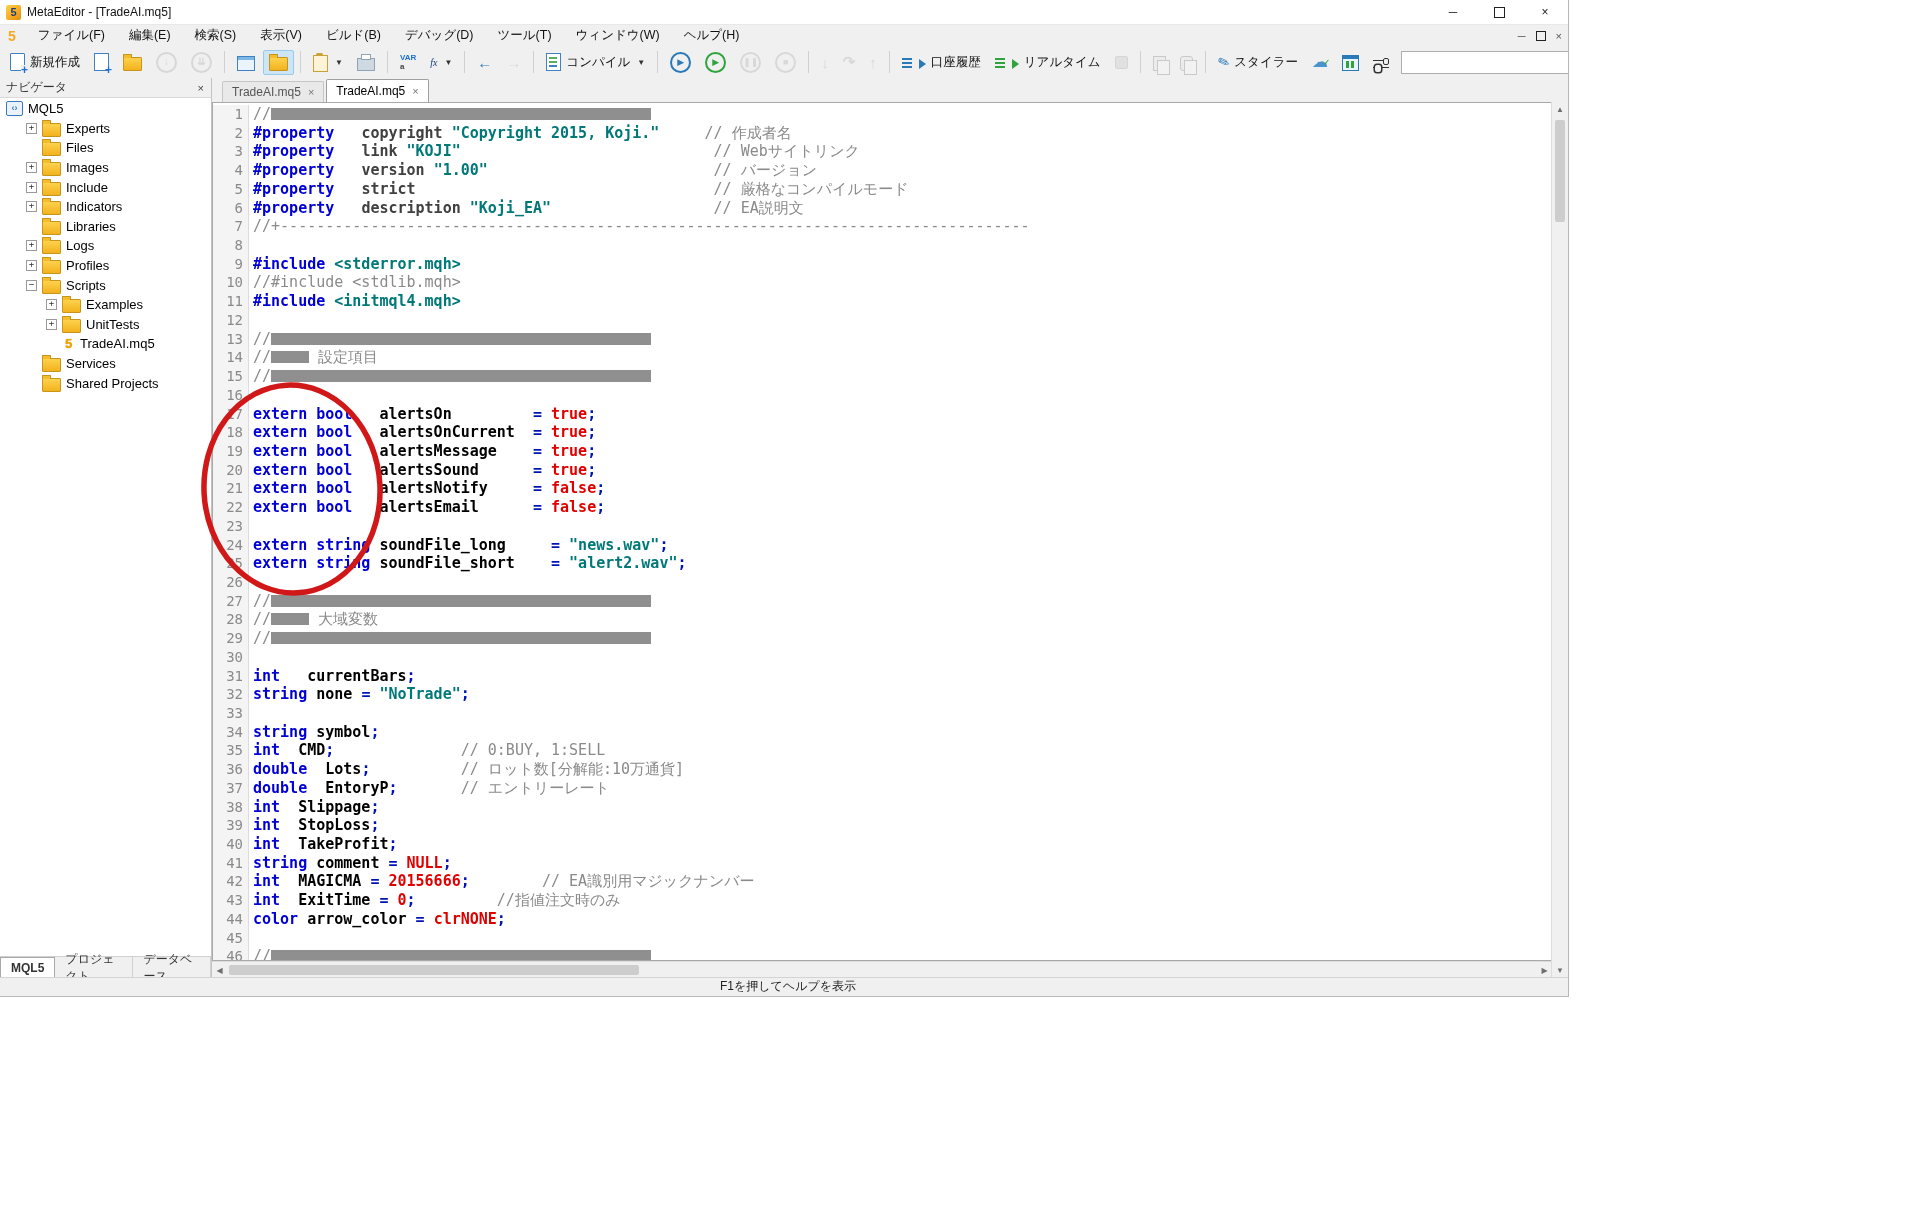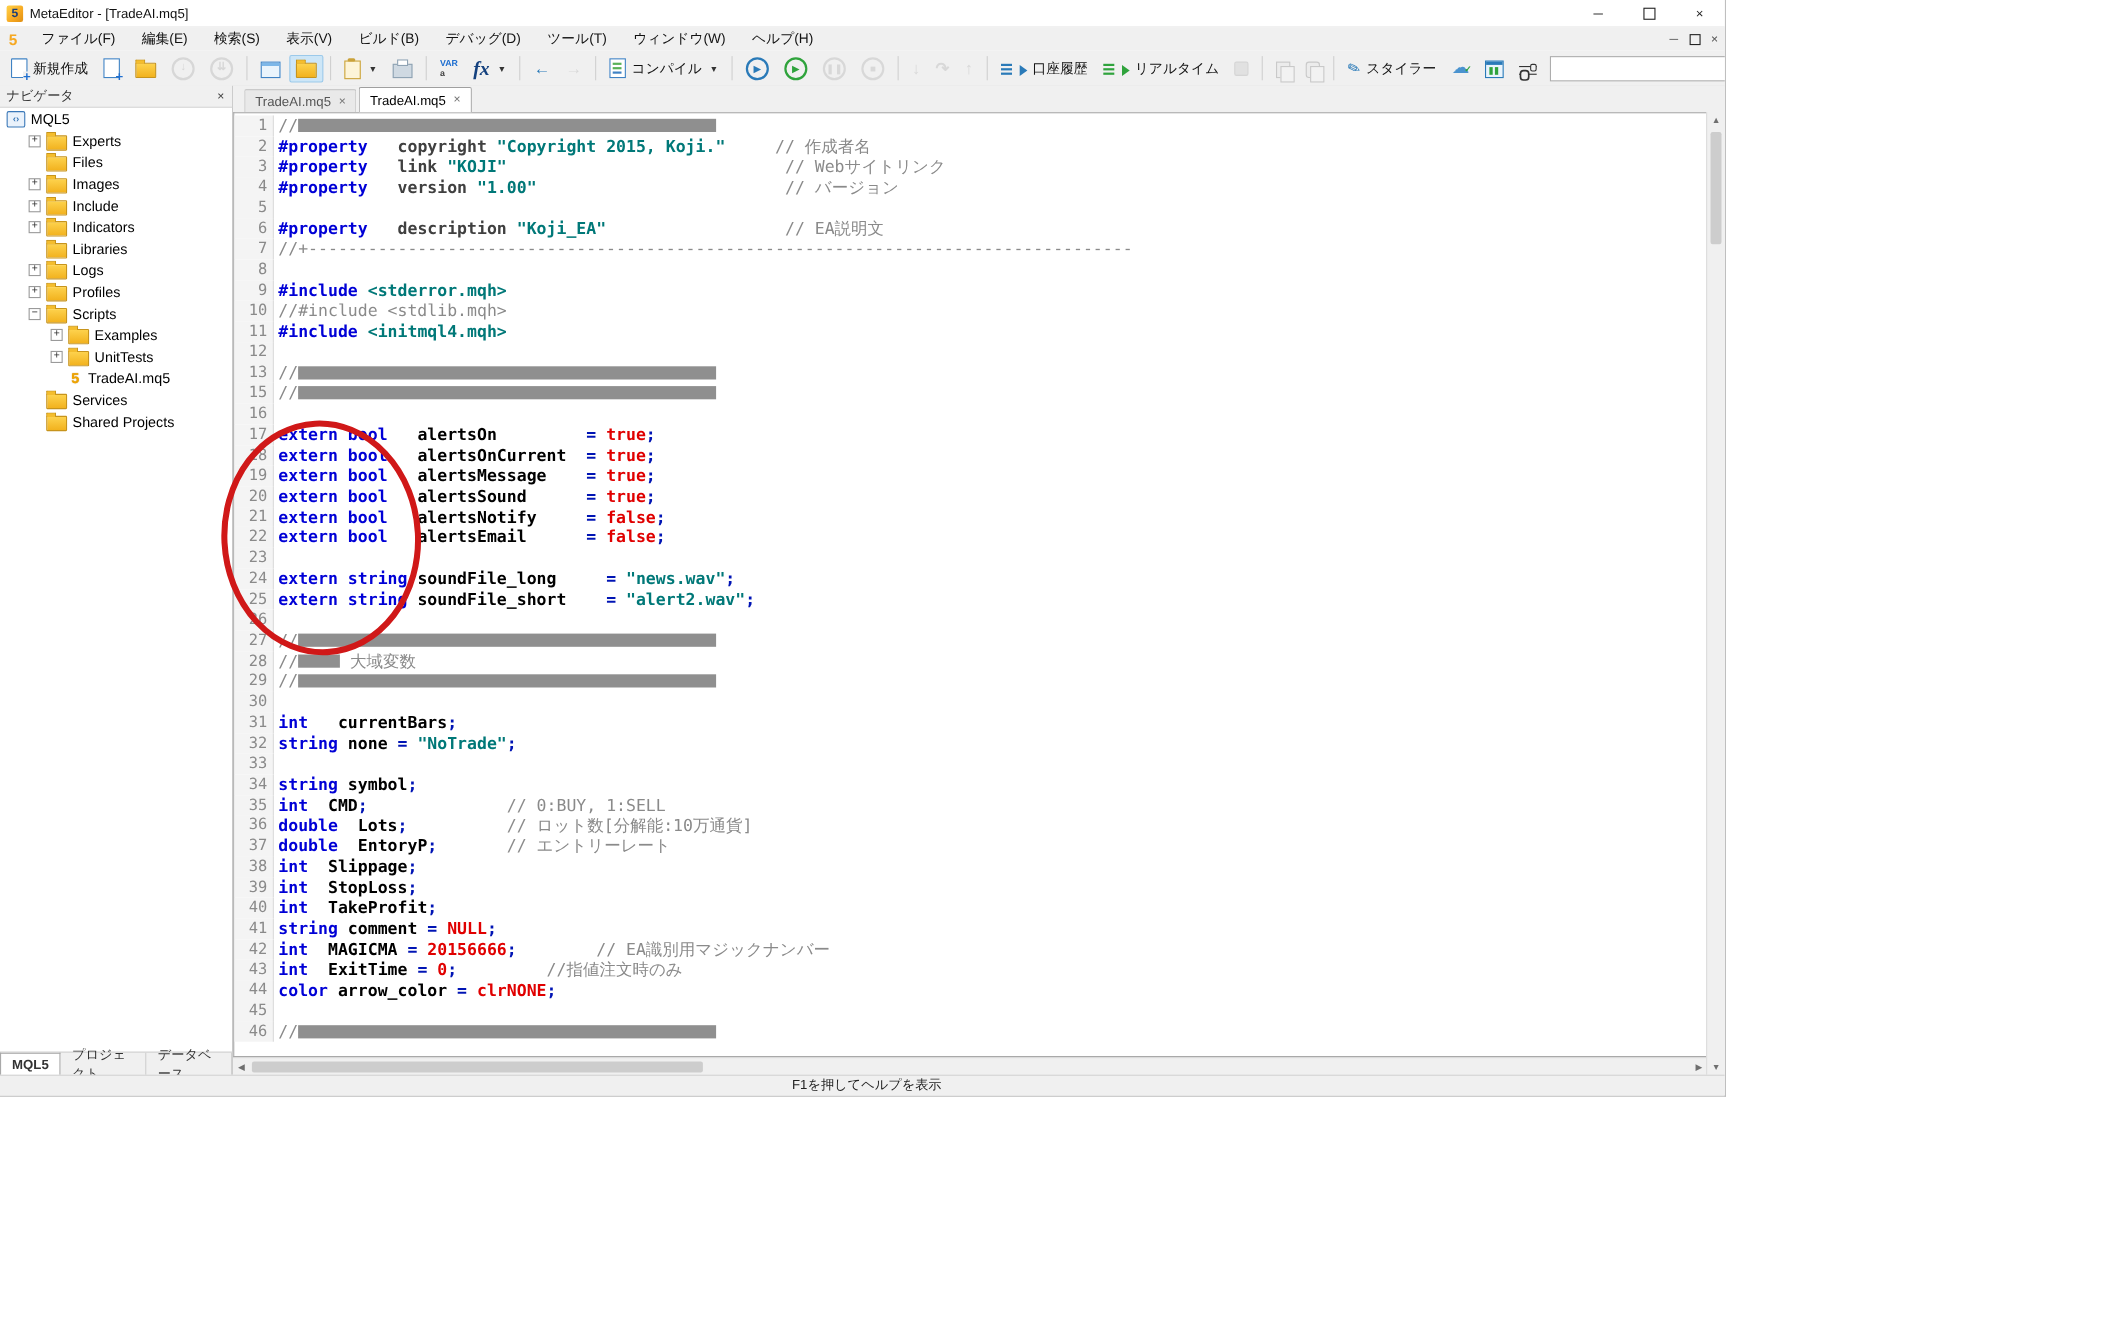--- a/index.html
+++ b/index.html
@@ -38,21 +38,21 @@
   .ic-folder::before{content:"";position:absolute;left:-1px;top:-4px;width:7px;height:3px;background:#f4bd2e;border:1px solid #c7941c;border-bottom:none;border-radius:1px 1px 0 0;}
   .ic-circ{width:17px;height:17px;border:2px solid #b9b9b9;border-radius:50%;color:#b9b9b9;font-size:10px;line-height:16px;text-align:center;font-weight:bold;}
   .ic-win{width:16px;height:13px;border:1px solid #3f82c4;background:#eaf4fc;margin-top:2px;}
   .ic-win::before{content:"";position:absolute;left:0;top:0;right:0;height:3px;background:#7db7e8;}
   .ic-clip{width:13px;height:15px;background:#fdf4d8;border:1px solid #caa23a;margin-top:2px;}
   .ic-clip::before{content:"";position:absolute;left:2px;top:-3px;width:7px;height:3px;background:#caa23a;border-radius:2px;}
   .ic-print{width:16px;height:11px;background:#cfd9e2;border:1px solid #8fa3b4;margin-top:5px;}
   .ic-print::before{content:"";position:absolute;left:3px;top:-5px;width:8px;height:4px;background:#fff;border:1px solid #8fa3b4;}
   .ic-var{font-size:8px;font-weight:bold;color:#1f6fd0;line-height:9px;text-align:left;}
   .ic-var small{display:block;color:#444;font-size:8px;}
-  .ic-fx{font-family:"Liberation Serif",serif;font-style:italic;font-weight:bold;font-size:18px;color:#14417e;}
+  .ic-fx{font-family:"Liberation Serif",serif;font-style:italic;font-weight:normal;font-size:10px;color:#14417e;}
   .arrow{font-size:15px;font-weight:bold;}
   .blue{color:#2a7ab8;} .green{color:#2fa33c;} .gray{color:#bdbdbd;}
   .ic-compile{width:13px;height:16px;background:#fff;border:1px solid #3f82c4;}
   .ic-compile::before{content:"";position:absolute;left:2px;top:3px;width:8px;height:2px;background:#58b158;box-shadow:0 4px 0 #58b158,0 8px 0 #3f82c4;}
   .ic-play{width:17px;height:17px;border:2px solid currentColor;border-radius:50%;text-align:center;font-size:9px;line-height:16px;}
   .ic-bars{width:10px;height:11px;margin-top:3px;}
   .ic-bars::before{content:"";position:absolute;left:0;top:0;width:10px;height:2px;background:currentColor;box-shadow:0 4px 0 currentColor,0 8px 0 currentColor;}
   .ic-tri{width:0;height:0;border-left:7px solid currentColor;border-top:5px solid transparent;border-bottom:5px solid transparent;margin-left:2px;margin-top:3px;}
   .ic-copy{width:11px;height:13px;border:1px solid #9a9a9a;background:#e8e8e8;margin-top:2px;}
   .ic-copy::before{content:"";position:absolute;left:3px;top:3px;width:11px;height:13px;border:1px solid #9a9a9a;background:#f5f5f5;}
@@ -381,29 +381,30 @@
             <span>TradeAI.mq5</span>
             <span class="tx">×</span>
           </div>
         </div>
       <div class="editor-surface">
         <div class="code-scroll" id="code-lines">
             <div class="code-row"><span class="ln">1</span><span class="ct"><span class="cmt">//</span><span class="bar" style="width: 380px;"></span></span></div>
             <div class="code-row"><span class="ln">2</span><span class="ct"><span class="kw">#property</span><span>   </span><span class="prop">copyright</span><span> </span><span class="str">"Copyright 2015, Koji."</span><span>     </span><span class="cmt">// 作成者名</span></span></div>
             <div class="code-row"><span class="ln">3</span><span class="ct"><span class="kw">#property</span><span>   </span><span class="prop">link</span><span> </span><span class="str">"KOJI"</span><span>                            </span><span class="cmt">// Webサイトリンク</span></span></div>
             <div class="code-row"><span class="ln">4</span><span class="ct"><span class="kw">#property</span><span>   </span><span class="prop">version</span><span> </span><span class="str">"1.00"</span><span>                         </span><span class="cmt">// バージョン</span></span></div>
-            <div class="code-row"><span class="ln">5</span></div>
+            <div class="code-row"><span class="ln">5</span><span class="ct"><span class="kw">#property</span><span>   </span><span class="prop">strict</span><span>                                 </span><span class="cmt">// 厳格なコンパイルモード</span></span></div>
             <div class="code-row"><span class="ln">6</span><span class="ct"><span class="kw">#property</span><span>   </span><span class="prop">description</span><span> </span><span class="str">"Koji_EA"</span><span>                  </span><span class="cmt">// EA説明文</span></span></div>
             <div class="code-row"><span class="ln">7</span><span class="ct"><span class="cmt">//+-----------------------------------------------------------------------------------</span></span></div>
             <div class="code-row"><span class="ln">8</span><span class="ct"></span></div>
             <div class="code-row"><span class="ln">9</span><span class="ct"><span class="kw">#include</span><span> </span><span class="str">&lt;stderror.mqh&gt;</span></span></div>
             <div class="code-row"><span class="ln">10</span><span class="ct"><span class="cmt">//#include &lt;stdlib.mqh&gt;</span></span></div>
             <div class="code-row"><span class="ln">11</span><span class="ct"><span class="kw">#include</span><span> </span><span class="str">&lt;initmql4.mqh&gt;</span></span></div>
             <div class="code-row"><span class="ln">12</span><span class="ct"></span></div>
             <div class="code-row"><span class="ln">13</span><span class="ct"><span class="cmt">//</span><span class="bar" style="width: 380px;"></span></span></div>
+            <div class="code-row"><span class="ln">14</span><span class="ct"><span class="cmt">//</span><span class="bar" style="width: 38px;"></span><span class="cmt"> 設定項目</span></span></div>
             <div class="code-row"><span class="ln">15</span><span class="ct"><span class="cmt">//</span><span class="bar" style="width: 380px;"></span></span></div>
             <div class="code-row"><span class="ln">16</span><span class="ct"></span></div>
             <div class="code-row"><span class="ln">17</span><span class="ct"><span class="kw">extern bool</span><span>   </span><span class="id">alertsOn</span><span>         </span><span class="op">=</span><span> </span><span class="num">true</span><span class="op">;</span></span></div>
             <div class="code-row"><span class="ln">18</span><span class="ct"><span class="kw">extern bool</span><span>   </span><span class="id">alertsOnCurrent</span><span>  </span><span class="op">=</span><span> </span><span class="num">true</span><span class="op">;</span></span></div>
             <div class="code-row"><span class="ln">19</span><span class="ct"><span class="kw">extern bool</span><span>   </span><span class="id">alertsMessage</span><span>    </span><span class="op">=</span><span> </span><span class="num">true</span><span class="op">;</span></span></div>
             <div class="code-row"><span class="ln">20</span><span class="ct"><span class="kw">extern bool</span><span>   </span><span class="id">alertsSound</span><span>      </span><span class="op">=</span><span> </span><span class="num">true</span><span class="op">;</span></span></div>
             <div class="code-row"><span class="ln">21</span><span class="ct"><span class="kw">extern bool</span><span>   </span><span class="id">alertsNotify</span><span>     </span><span class="op">=</span><span> </span><span class="num">false</span><span class="op">;</span></span></div>
             <div class="code-row"><span class="ln">22</span><span class="ct"><span class="kw">extern bool</span><span>   </span><span class="id">alertsEmail</span><span>      </span><span class="op">=</span><span> </span><span class="num">false</span><span class="op">;</span></span></div>
             <div class="code-row"><span class="ln">23</span><span class="ct"></span></div>
             <div class="code-row"><span class="ln">24</span><span class="ct"><span class="kw">extern string</span><span> </span><span class="id">soundFile_long</span><span>     </span><span class="op">=</span><span> </span><span class="str">"news.wav"</span><span class="op">;</span></span></div>

